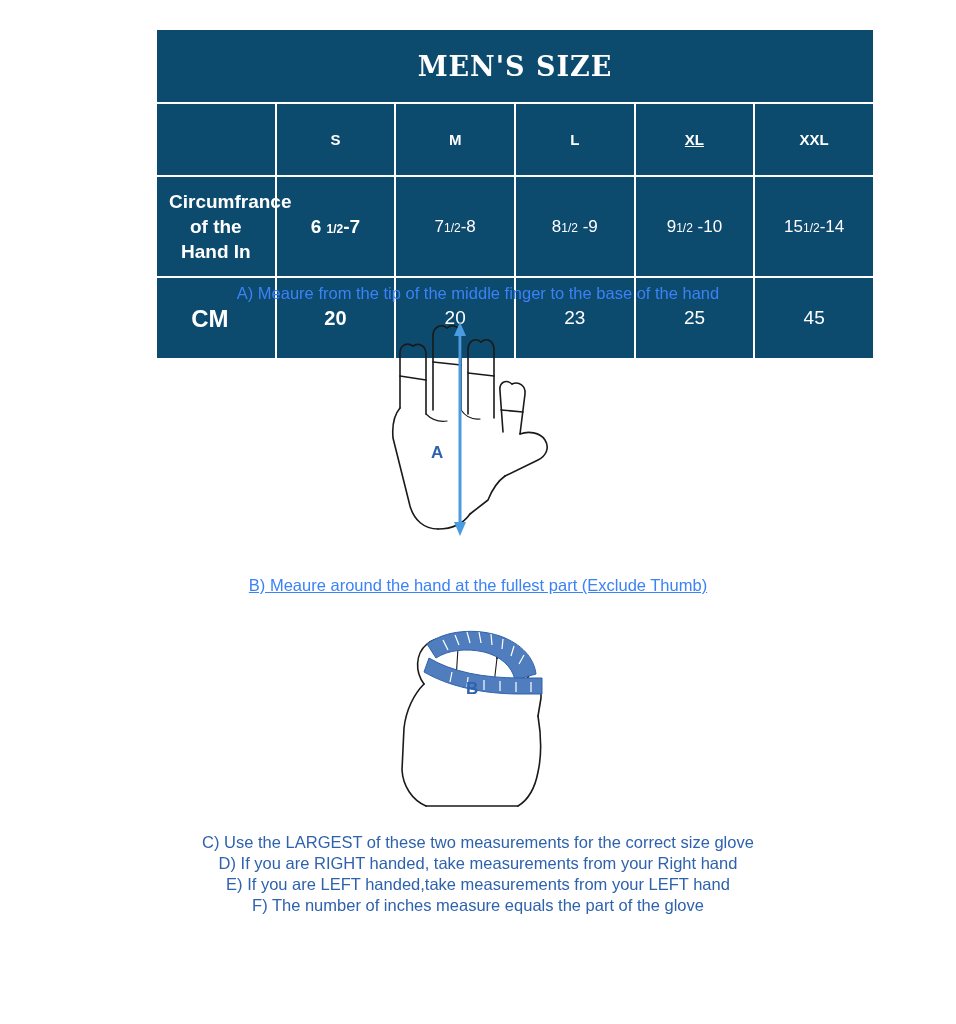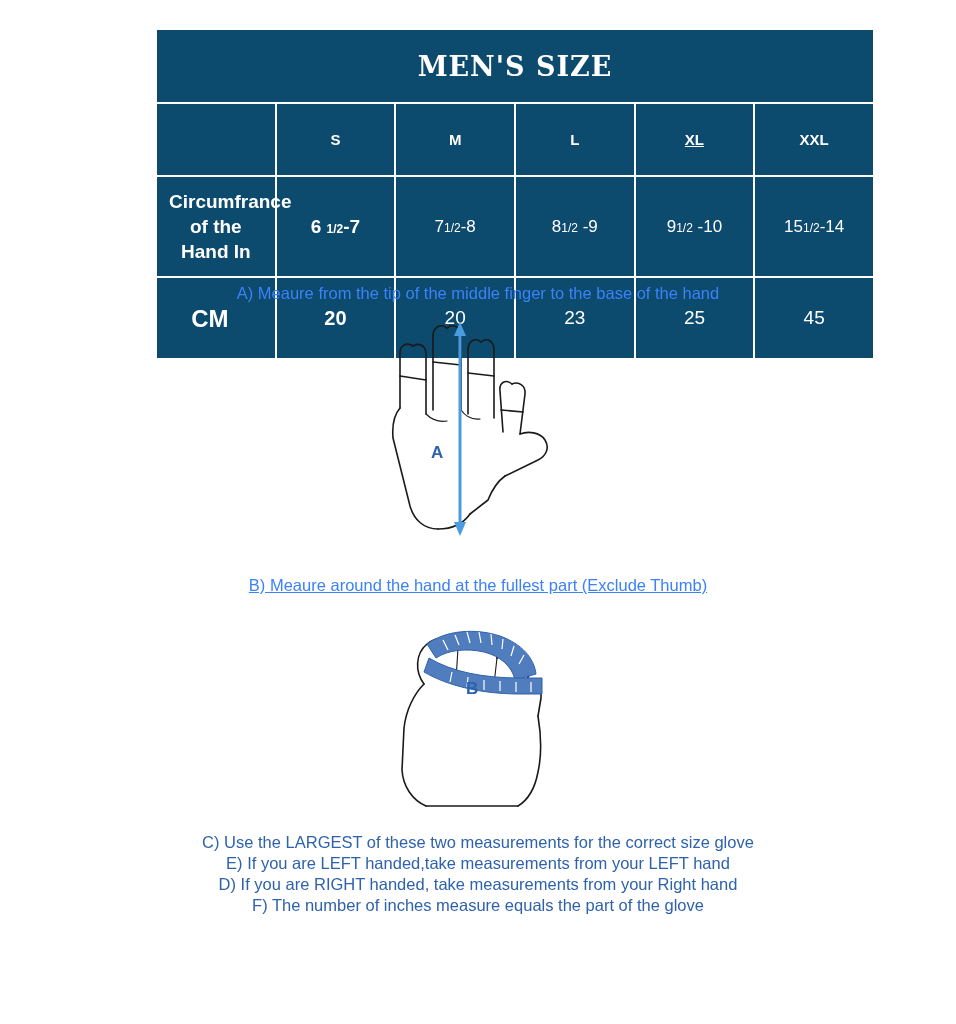--- a/index.html
+++ b/index.html
@@ -251,18 +251,18 @@
           <line x1="516" y1="94" x2="516" y2="104"></line>
           <line x1="531" y1="94" x2="531" y2="104"></line>
         </g>
       </g>
       <text class="letter-label" x="466" y="106">B</text>
     </svg>
   </div>
 
   <div class="notes">
     <div>C) Use the LARGEST of these two measurements for the correct size glove</div>
+    <div>D) If you are RIGHT handed, take measurements from your Right hand</div>
     <div>E) If you are LEFT handed,take measurements from your LEFT hand</div>
-    <div>D) If you are RIGHT handed, take measurements from your Right hand</div>
     <div>F) The number of inches measure equals the part of the glove</div>
   </div>
 
 </div>
 
 </body></html>

